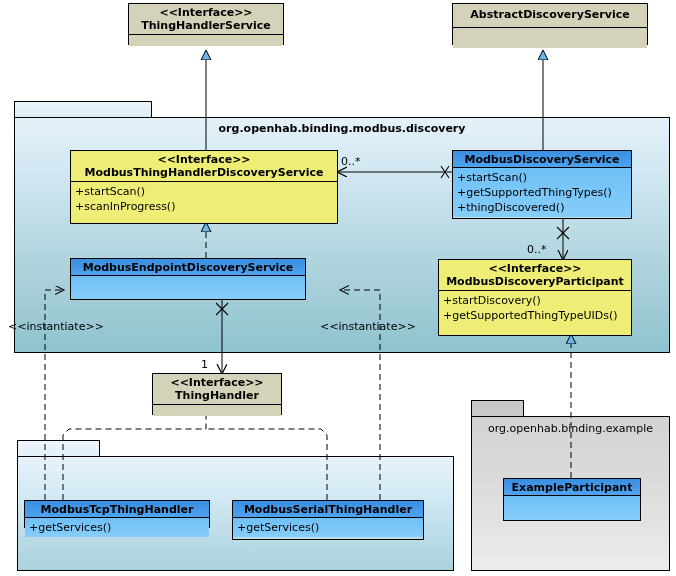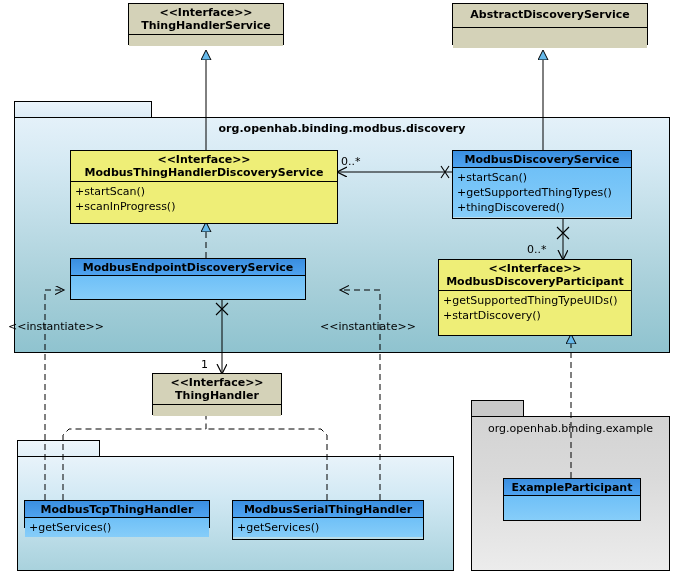--- a/index.html
+++ b/index.html
@@ -153,22 +153,22 @@
     </div>
     <div class="body" style="height:24px;"></div>
   </div>
 
   <div class="cls yel" style="left:438px;top:259px;width:194px;height:77px;">
     <div class="hdr">
       <span class="st">&lt;&lt;Interface&gt;&gt;</span>
       <span>ModbusDiscoveryParticipant</span>
     </div>
     <div class="body">
+      <div>+startDiscovery()</div>
       <div>+getSupportedThingTypeUIDs()</div>
-      <div>+startDiscovery()</div>
     </div>
   </div>
 
   <div class="cls iface" style="left:152px;top:373px;width:130px;height:42px;">
     <div class="hdr">
       <span class="st">&lt;&lt;Interface&gt;&gt;</span>
       <span>ThingHandler</span>
     </div>
     <div class="body" style="height:12px;"></div>
   </div>

